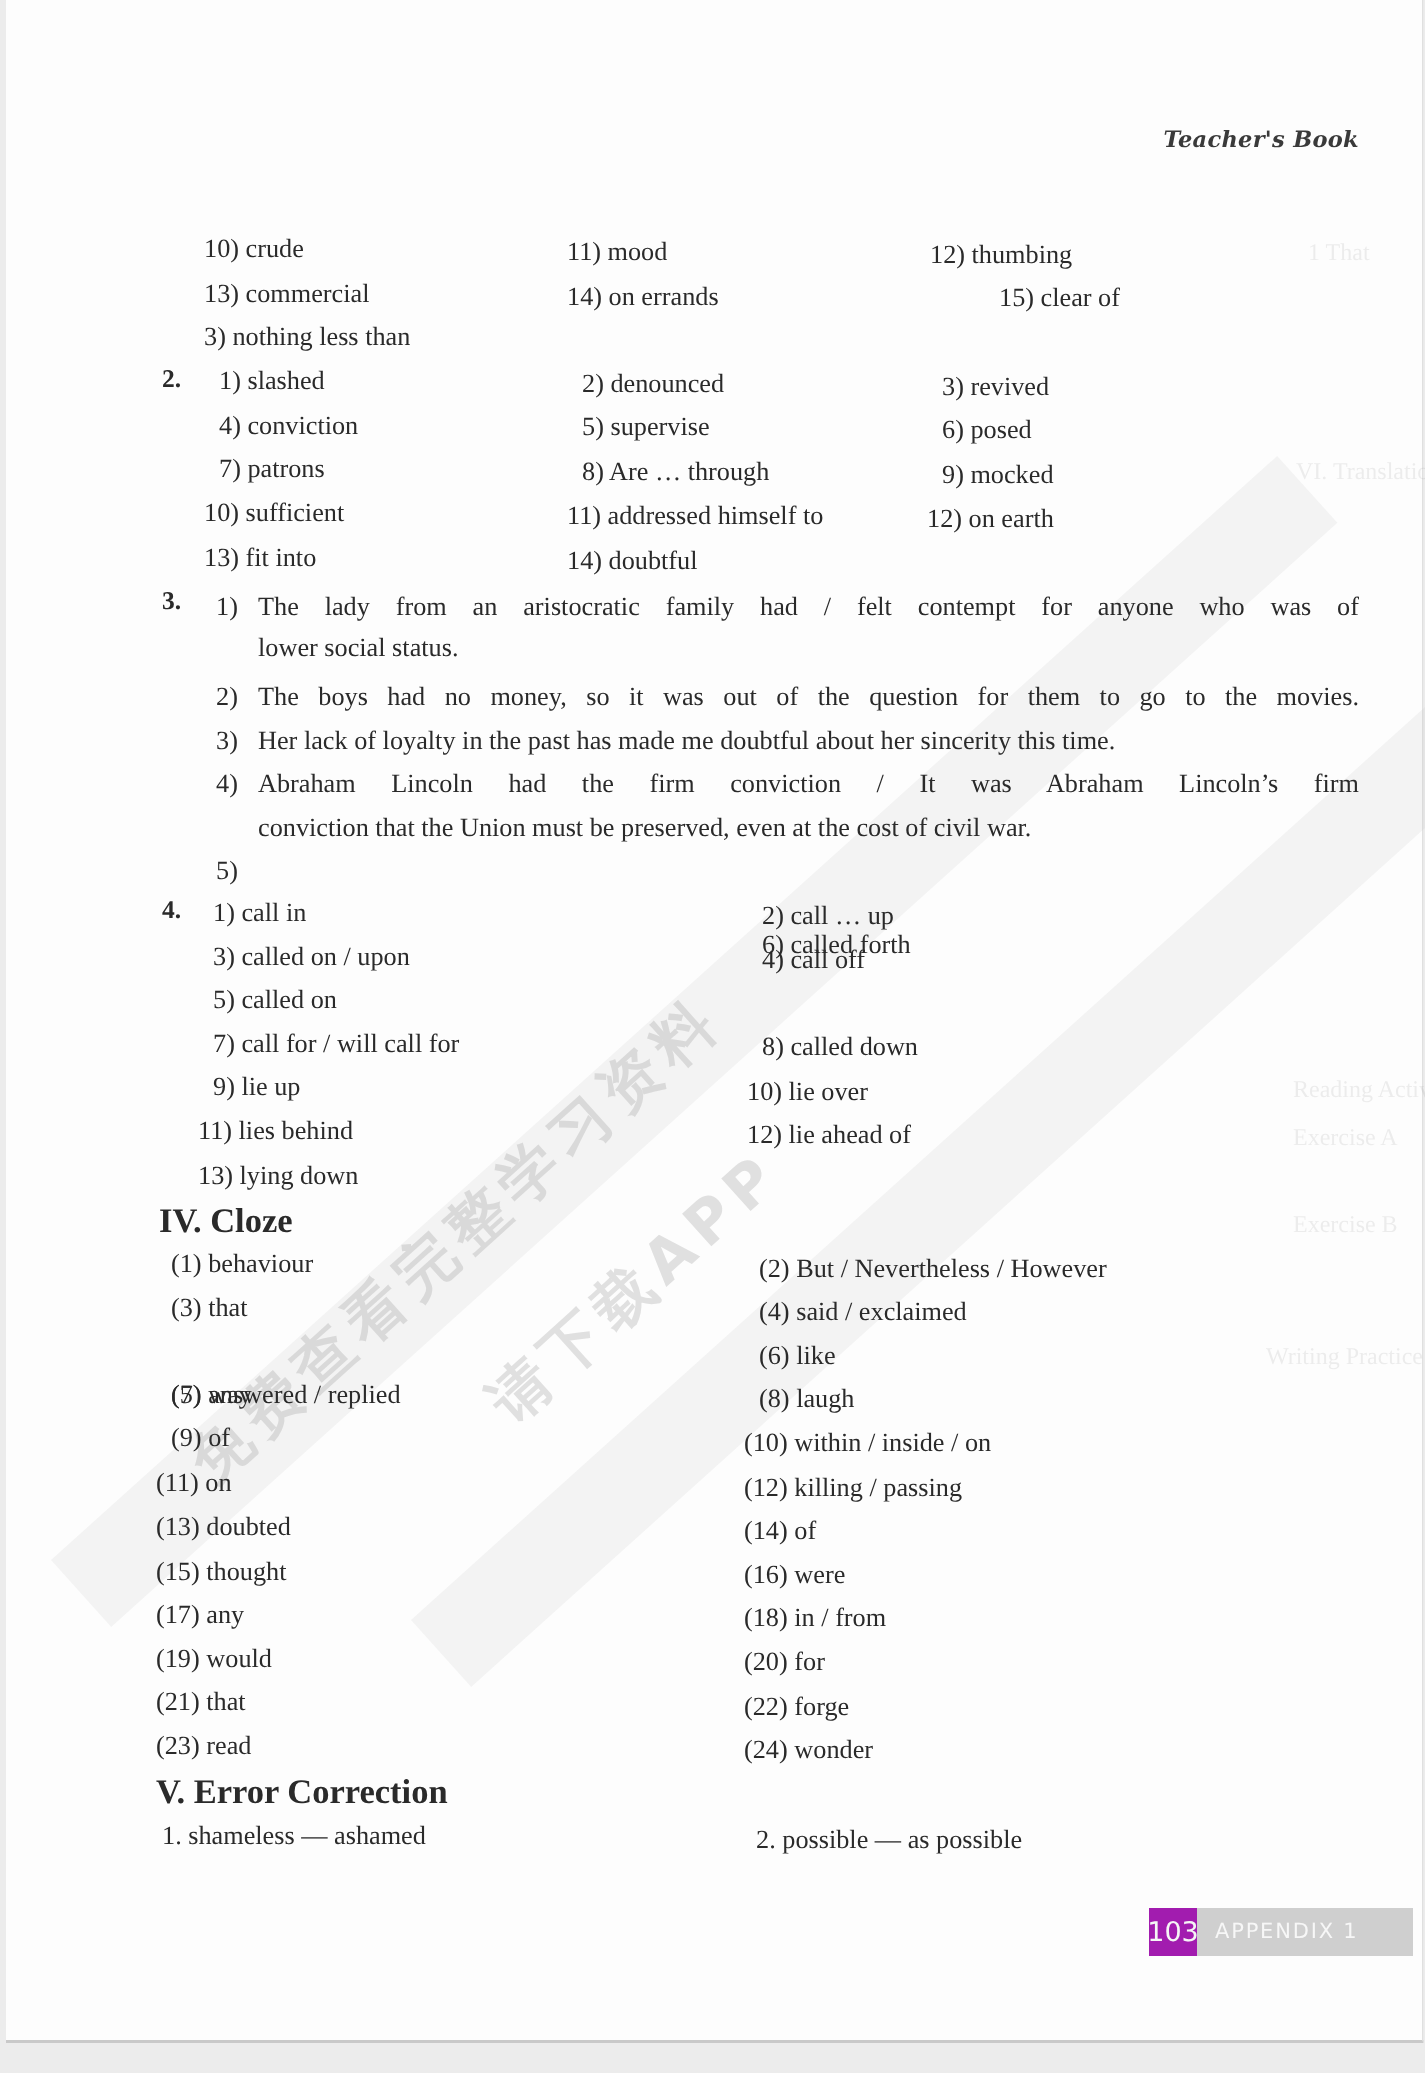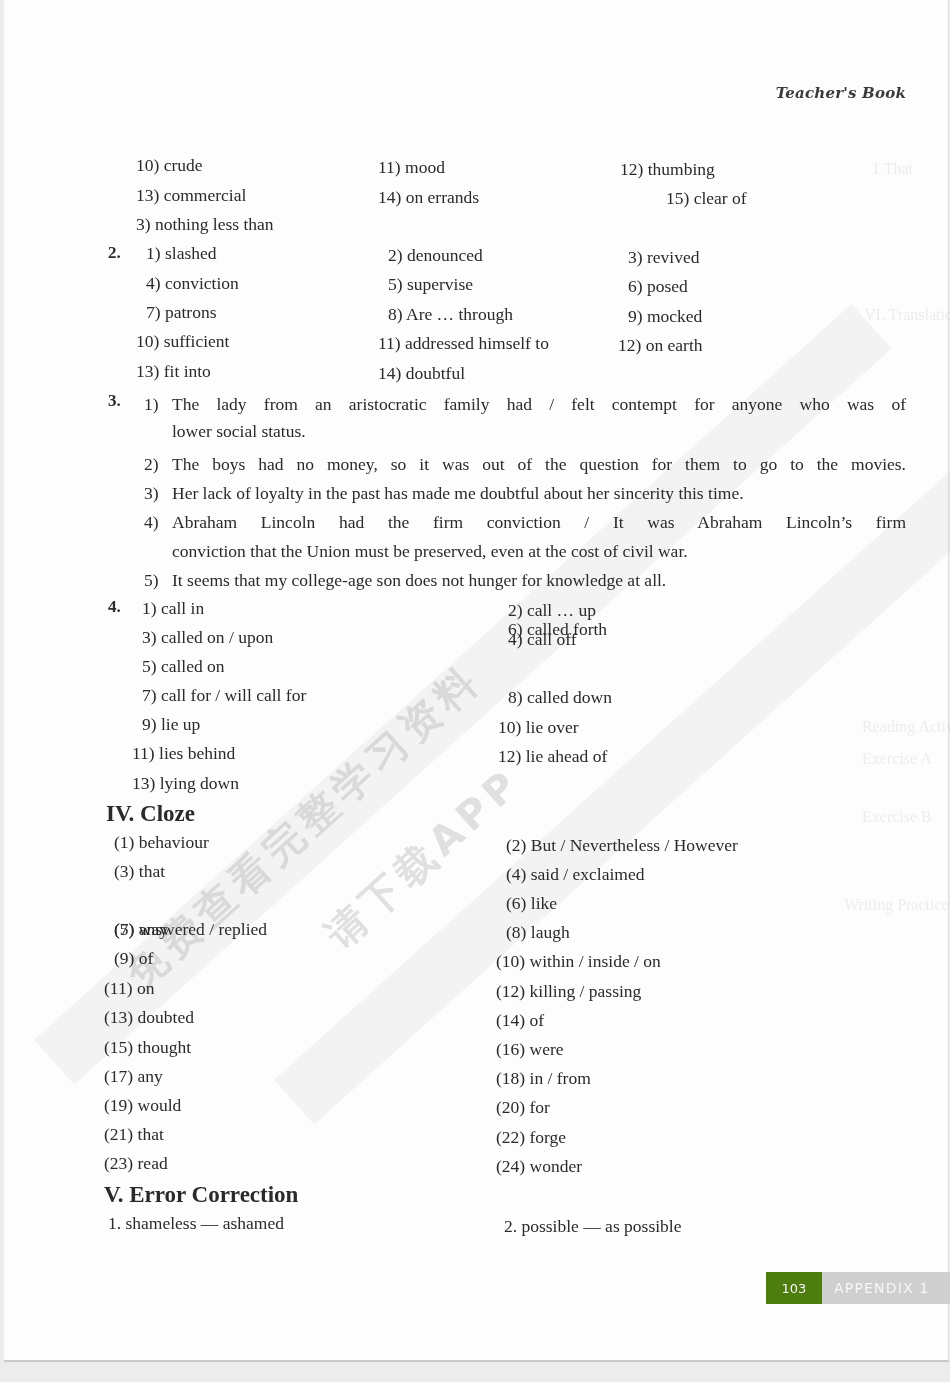--- a/index.html
+++ b/index.html
@@ -44,22 +44,22 @@
     .heading {
       position: absolute; font-size: 23px; font-weight: bold; white-space: nowrap;
     }
     .sentence { position: absolute; font-size: 17.5px; line-height: 22px; }
     .justify { text-align: justify; text-align-last: justify; }
     .footer-tab {
       position: absolute; left: 762px; top: 1272px; height: 32px; display: flex;
       font-family: "DejaVu Sans", sans-serif; font-size: 15px;
     }
     .footer-tab .pg {
-      background: #4d7c0f; color: #f5f5f5; width: 56px; display: flex;
-      align-items: center; justify-content: center; font-size: 13px;
+      background: #a21caf; color: #f5f5f5; width: 32px; display: flex;
+      align-items: center; justify-content: center; font-size: 18px;
     }
     .footer-tab .label {
       background: #cfcfcf; color: #f7f7f7; width: 132px; display: flex; align-items: center;
       padding-left: 12px; letter-spacing: 1.2px; font-size: 14px;
     }
   </style>
 </head>
 <body>
 
 <div class="page">
@@ -120,21 +120,20 @@
   <div class="sentence justify" style="left:168px; top:453px; width:734px;">The boys had no money, so it was out of the question for them to go to the movies.</div>
 
   <div class="ln" style="left:140px; top:482px;">3)</div>
   <div class="sentence" style="left:168px; top:482px; width:734px;">Her lack of loyalty in the past has made me doubtful about her sincerity this time.</div>
 
   <div class="ln" style="left:140px; top:511px;">4)</div>
   <div class="sentence" style="left:168px; top:540px;">conviction that the Union must be preserved, even at the cost of civil war.</div>
   <div class="sentence justify" style="left:168px; top:511px; width:734px;">Abraham Lincoln had the firm conviction / It was Abraham Lincoln’s firm</div>
 
   <div class="ln" style="left:140px; top:569px;">5)</div>
-  <div class="sentence" style="left:168px; top:569px; width:734px;">It seems that my college-age son does not hunger for knowledge at all.</div>
 
   <div class="sec-num" style="left:104px; top:597px;">4.</div>
   <div class="ln" style="left:138px; top:597px;">1) call in</div>
   <div class="ln" style="left:504px; top:599px;">2) call … up</div>
 
   <div class="ln" style="left:138px; top:626px;">3) called on / upon</div>
   <div class="ln" style="left:504px; top:628px;">4) call off</div>
 
   <div class="ln" style="left:138px; top:655px;">5) called on</div>
   <div class="ln" style="left:504px; top:618px;">6) called forth</div>

